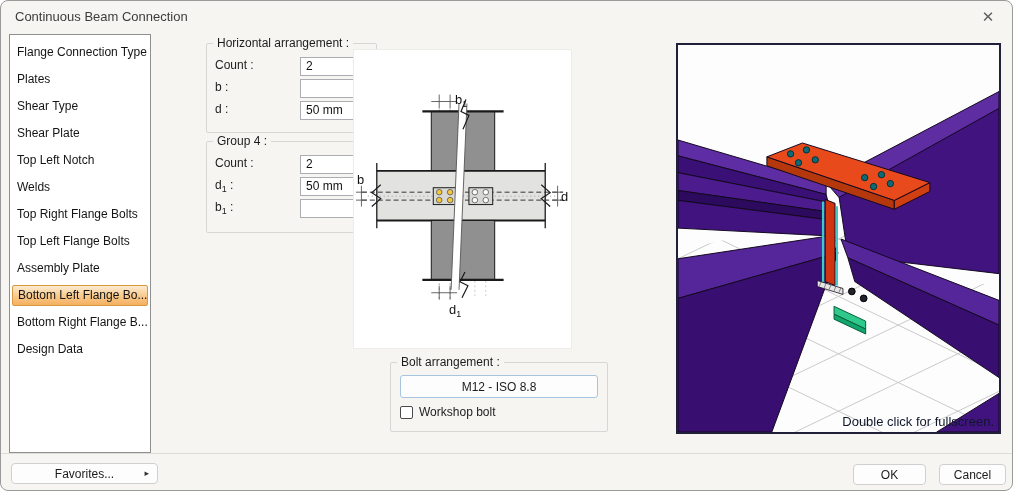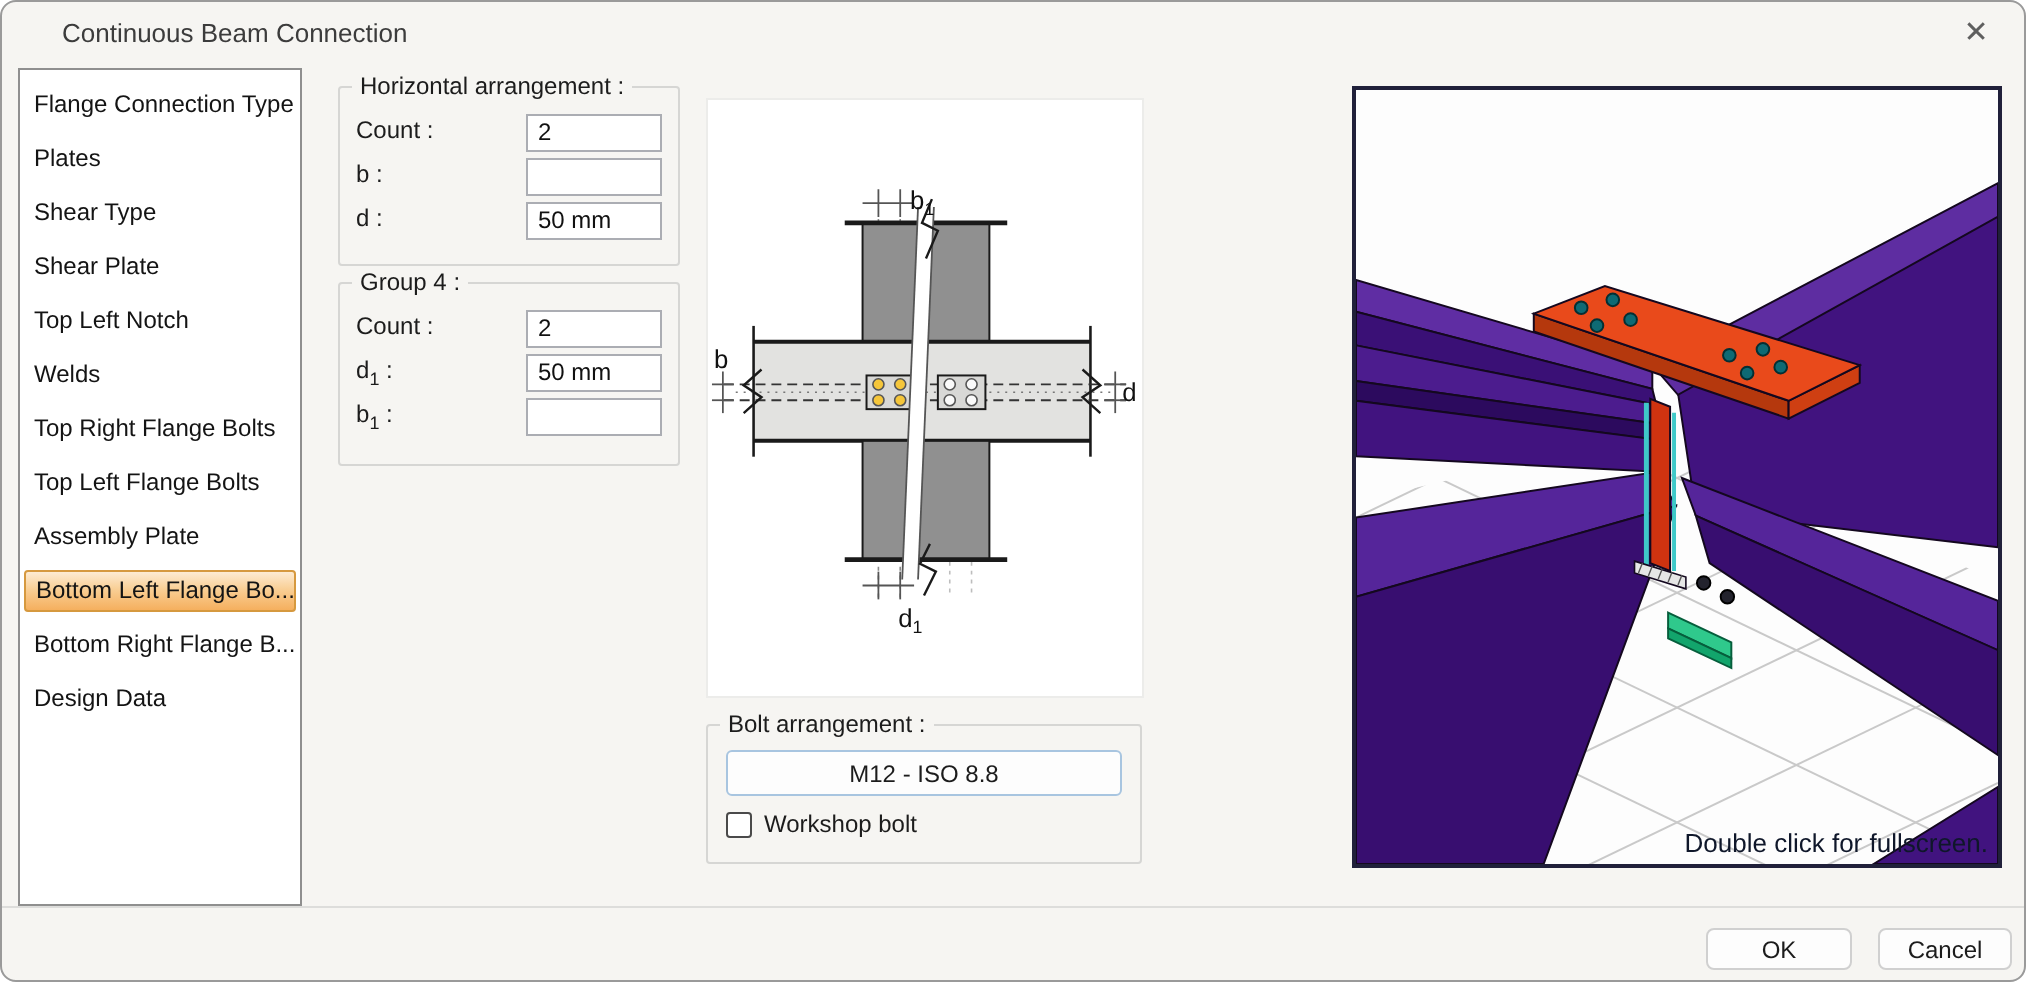--- a/index.html
+++ b/index.html
@@ -1,29 +1,29 @@
 <!DOCTYPE html>
 <html><head>
 <meta charset="utf-8">
 <style>
   html,body{margin:0;padding:0;background:#ffffff;font-family:"Liberation Sans",sans-serif;}
   .dialog{position:relative;width:1013px;height:491px;background:#f6f5f2;
     border:1px solid #9a9a9a;border-radius:8px;overflow:hidden;box-sizing:border-box;}
   .titlebar{position:absolute;left:0;top:0;right:0;height:30px;}
-  .title{position:absolute;left:30px;top:8px;font-size:13px;color:#3c3c3c;}
+  .title{position:absolute;left:14px;top:8px;font-size:13px;color:#3c3c3c;}
   .close{position:absolute;right:14px;top:6px;font-size:15px;color:#5f5f5f;cursor:default;
     width:20px;height:20px;text-align:center;line-height:20px;}
   .sidebar{position:absolute;left:8px;top:33px;width:142px;height:419px;background:#fff;
     border:1px solid #8f8f8f;box-sizing:border-box;padding-top:7px;}
   .side-item{height:21px;line-height:21px;margin:0 2px 6px 2px;padding-left:5px;
     font-size:12px;color:#141414;white-space:nowrap;overflow:hidden;cursor:default;}
   .side-item.selected{background:linear-gradient(#fdebd3,#f9cf95 45%,#f5af5e);
     border:1px solid #d6993f;border-radius:2px;line-height:19px;height:19px;}
   .fieldset{position:absolute;border:1px solid #d6d6d4;border-radius:2px;box-sizing:border-box;
-    background:transparent;}
+    background:transparent;margin-left:37px;}
   .legend{position:absolute;top:-8px;left:6px;background:#f6f5f2;padding:0 4px;font-size:12px;color:#1c1c1c;}
   .fs-rows{padding:12px 8px 0 8px;}
   .frow{display:flex;align-items:center;height:20px;margin-bottom:2px;}
   .frow .flabel{flex:1;font-size:12px;color:#1c1c1c;}
   .frow sub{font-size:9px;}
   .finput{width:68px;height:19px;box-sizing:border-box;border:1px solid #abadb3;background:#fff;
     font-size:12px;font-family:"Liberation Sans",sans-serif;padding:0 5px;color:#111;}
   .diagram-panel{position:absolute;left:352px;top:48px;width:219px;height:300px;background:#fff;
     border:1px solid #ececea;box-sizing:border-box;}
   .bolt-btn{display:block;margin:12px auto 0 auto;width:198px;height:23px;background:#fdfdfd;
@@ -252,16 +252,20 @@
           <circle cx="206" cy="131" r="3.2"></circle>
         <circle cx="198" cy="143" r="3.2"></circle>
           <circle cx="215" cy="140" r="3.2"></circle>
       </g>
     </svg>
     <span class="viewer-caption">Double click for fullscreen.</span>
   </div>
 
   <div class="footer-line"></div>
 
+  <button class="btn favorites">
+    <span>Favorites...</span>
+    <span class="fav-arrow">▸</span>
+  </button>
   <button class="btn ok">OK</button>
   <button class="btn cancel">Cancel</button>
 
 </div>
 
 </body></html>

